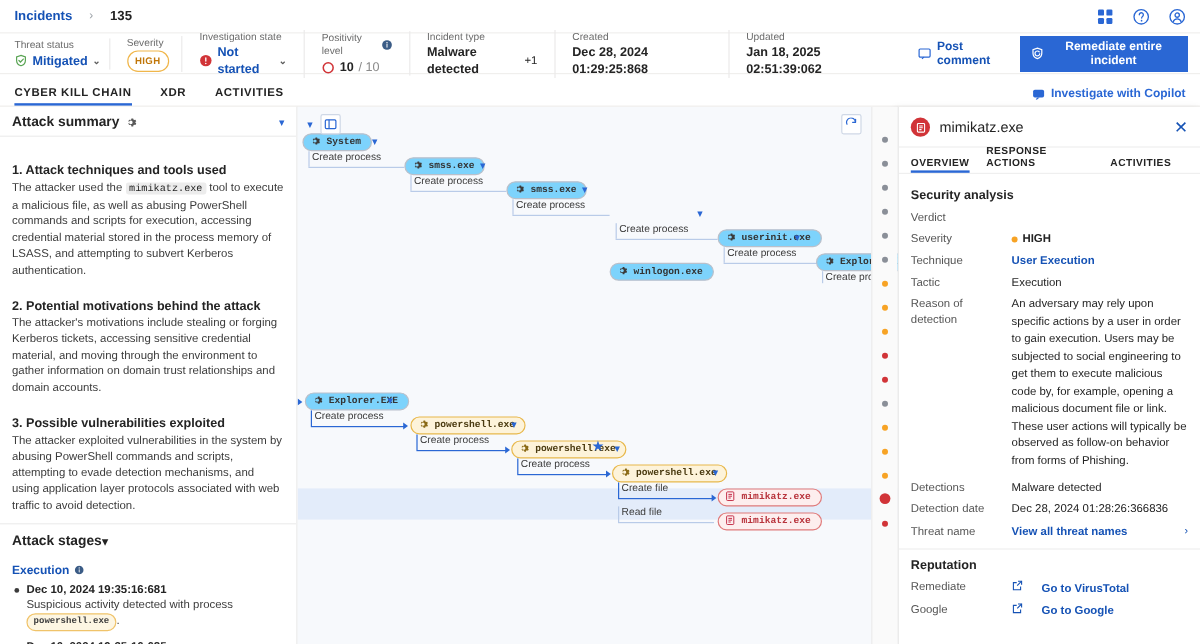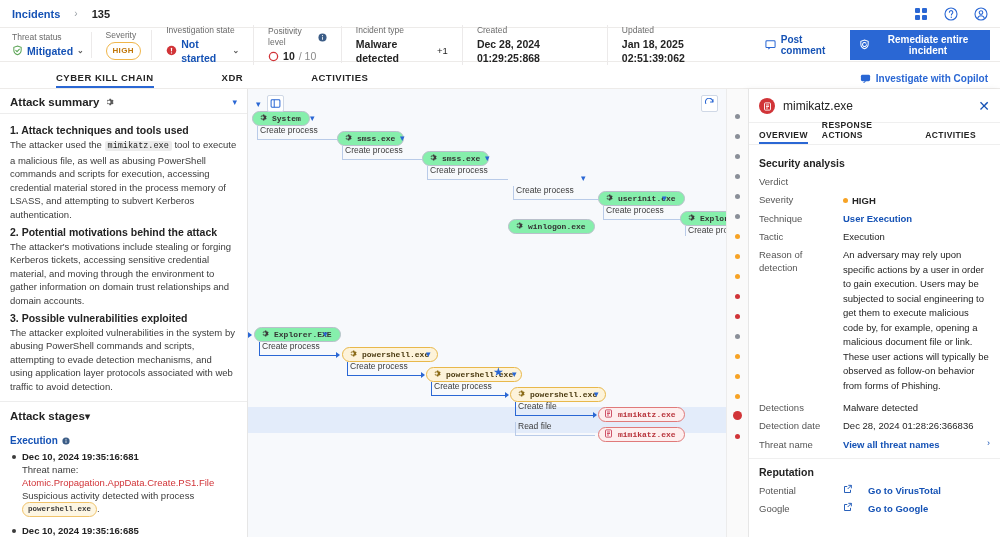--- a/index.html
+++ b/index.html
@@ -56,21 +56,21 @@
     font-family:"Liberation Sans", sans-serif;
   }
 
   
   .tabsrow {
     height:27px; display:flex; align-items:flex-end;
     border-bottom:1px solid #edebe9; padding-left:12px; background:#fff;
   }
   .tab {
     font-size:9.5px; font-weight:700; letter-spacing:.5px; color:#242424;
-    padding:0 8px 5px 0; margin-right:16px; cursor:pointer; position:relative;margin-left:44px;
+    padding:0 8px 5px 0; margin-right:16px; cursor:pointer; position:relative;
   }
   .tab.active::after {
     content:""; position:absolute; left:0; right:8px; bottom:0;
     height:2px; background:#2a67d4;
   }
   .copilot {
     margin-left:auto; margin-right:12px; margin-bottom:4px;
     display:flex; align-items:center; gap:5px;
     color:#2a67d4; font-size:10px; font-weight:600; cursor:pointer;
   }
@@ -84,21 +84,21 @@
     background:#fff; overflow:hidden; position:relative;
   }
   .sec-head {
     display:flex; align-items:center; padding:7px 10px 5px 10px;
     border-bottom:1px solid #ededed;
   }
   .sec-title { font-size:11.5px; font-weight:600; color:#242424; }
   .sec-head .gear { margin-left:5px; }
   .sec-head .caret { margin-left:auto; color:#2a67d4; font-size:9px; }
   .summary { padding:6px 10px 4px 10px; }
-  .sum-h { font-size:10.5px; font-weight:700; color:#242424; margin:4px 0 2px; }
+  .sum-h { font-size:10.5px; font-weight:700; color:#242424; margin:16px 0 2px; }
   .sum-p { font-size:9.5px; line-height:13.6px; color:#3b3b3b; margin-bottom:3px; }
   code.inline {
     background:#ececec; border-radius:2px; padding:0 3px;
     font-family:"Liberation Mono", monospace; font-size:8.5px; color:#242424;
   }
   .stage-head {
     display:flex; align-items:center; padding:8px 8px 4px 10px;
     border-top:1px solid #ededed;
   }
   .stages { padding:4px 10px 10px 10px; }
@@ -123,21 +123,21 @@
     width:17px; height:17px; border:1px solid #cfd8e6; border-radius:2px;
     background:#fff; display:flex; align-items:center; justify-content:center; cursor:pointer;
   }
   .refresh-btn { position:absolute; top:6px; right:30px;
     width:17px; height:17px; border:1px solid #cfd8e6; border-radius:2px;
     background:#fff; display:flex; align-items:center; justify-content:center; cursor:pointer; z-index:5;}
   .canvas { position:absolute; inset:0; }
   .node {
     position:absolute; display:inline-flex; align-items:center; gap:5px;
     height:15px; padding:0 8px 0 5px; border-radius:8px;
-    background:#86efac; border:1px solid #b9c0cb;
+    background:#7dd3fc; border:1px solid #b9c0cb;
     font-size:8px; font-weight:700; font-family:"Liberation Mono", monospace;
     color:#333; white-space:nowrap; cursor:pointer; z-index:3;
   }
   .node.ps { background:#fdf3da; border-color:#e8b84b; color:#4a3a10;}
   .node.mal { background:#fdeeee; border-color:#e07a7a; color:#b8343c;}
   .node .gico { flex:none; }
   .ncaret { position:absolute; color:#2a67d4; font-size:9px; z-index:3; cursor:pointer;}
   .edge-lbl { position:absolute; font-size:8.5px; color:#3b3b3b; z-index:2; white-space:nowrap;}
   .ln { position:absolute; background:#b9cbe8; z-index:1;}
   .ln.v { width:1px; }
@@ -376,24 +376,20 @@
                 <circle cx="6" cy="3.4" r=".8" fill="#fff"></circle>
               </svg>
           </span>
         </div>
 
         <div class="ev">
           <span class="dot"></span>
           <div class="evbody">
             <div class="evtime">Dec 10, 2024 19:35:16:681</div>
             <div class="evline">
-              <span>Threat name:</span>
-              <span class="tname">Atomic.Propagation.AppData.Create.PS1.File</span>
-            </div>
-            <div class="evline">
               <span>Suspicious activity detected with process</span>
               <span class="chip-ps">powershell.exe</span><span>.</span>
             </div>
           </div>
         </div>
 
         <div class="ev">
           <span class="dot"></span>
           <div class="evbody">
             <div class="evtime">Dec 10, 2024 19:35:16:685</div>
@@ -660,21 +656,21 @@
           <span class="k">Threat name</span>
           <span class="v link">View all threat names</span>
           <span class="chevron-r">›</span>
         </div>
 
         <div class="rp-div"></div>
 
         <div class="rp-sec-title">Reputation</div>
 
         <div class="kv">
-          <span class="k">Potential</span>
+          <span class="k">Remediate</span>
           <span class="v">
             <span class="extlink">
               <span>
                 <svg viewBox="0 0 12 12" width="10" height="10" fill="none" stroke="#1552b5" stroke-width="1.1">
                     <path d="M6.4 1.6H10V5.2"></path>
                     <path d="M10 1.6 5.6 6"></path>
                     <path d="M9 7v3.2H1.8V3h3.3"></path>
                   </svg>
               </span>
               <span>Go to VirusTotal</span>

